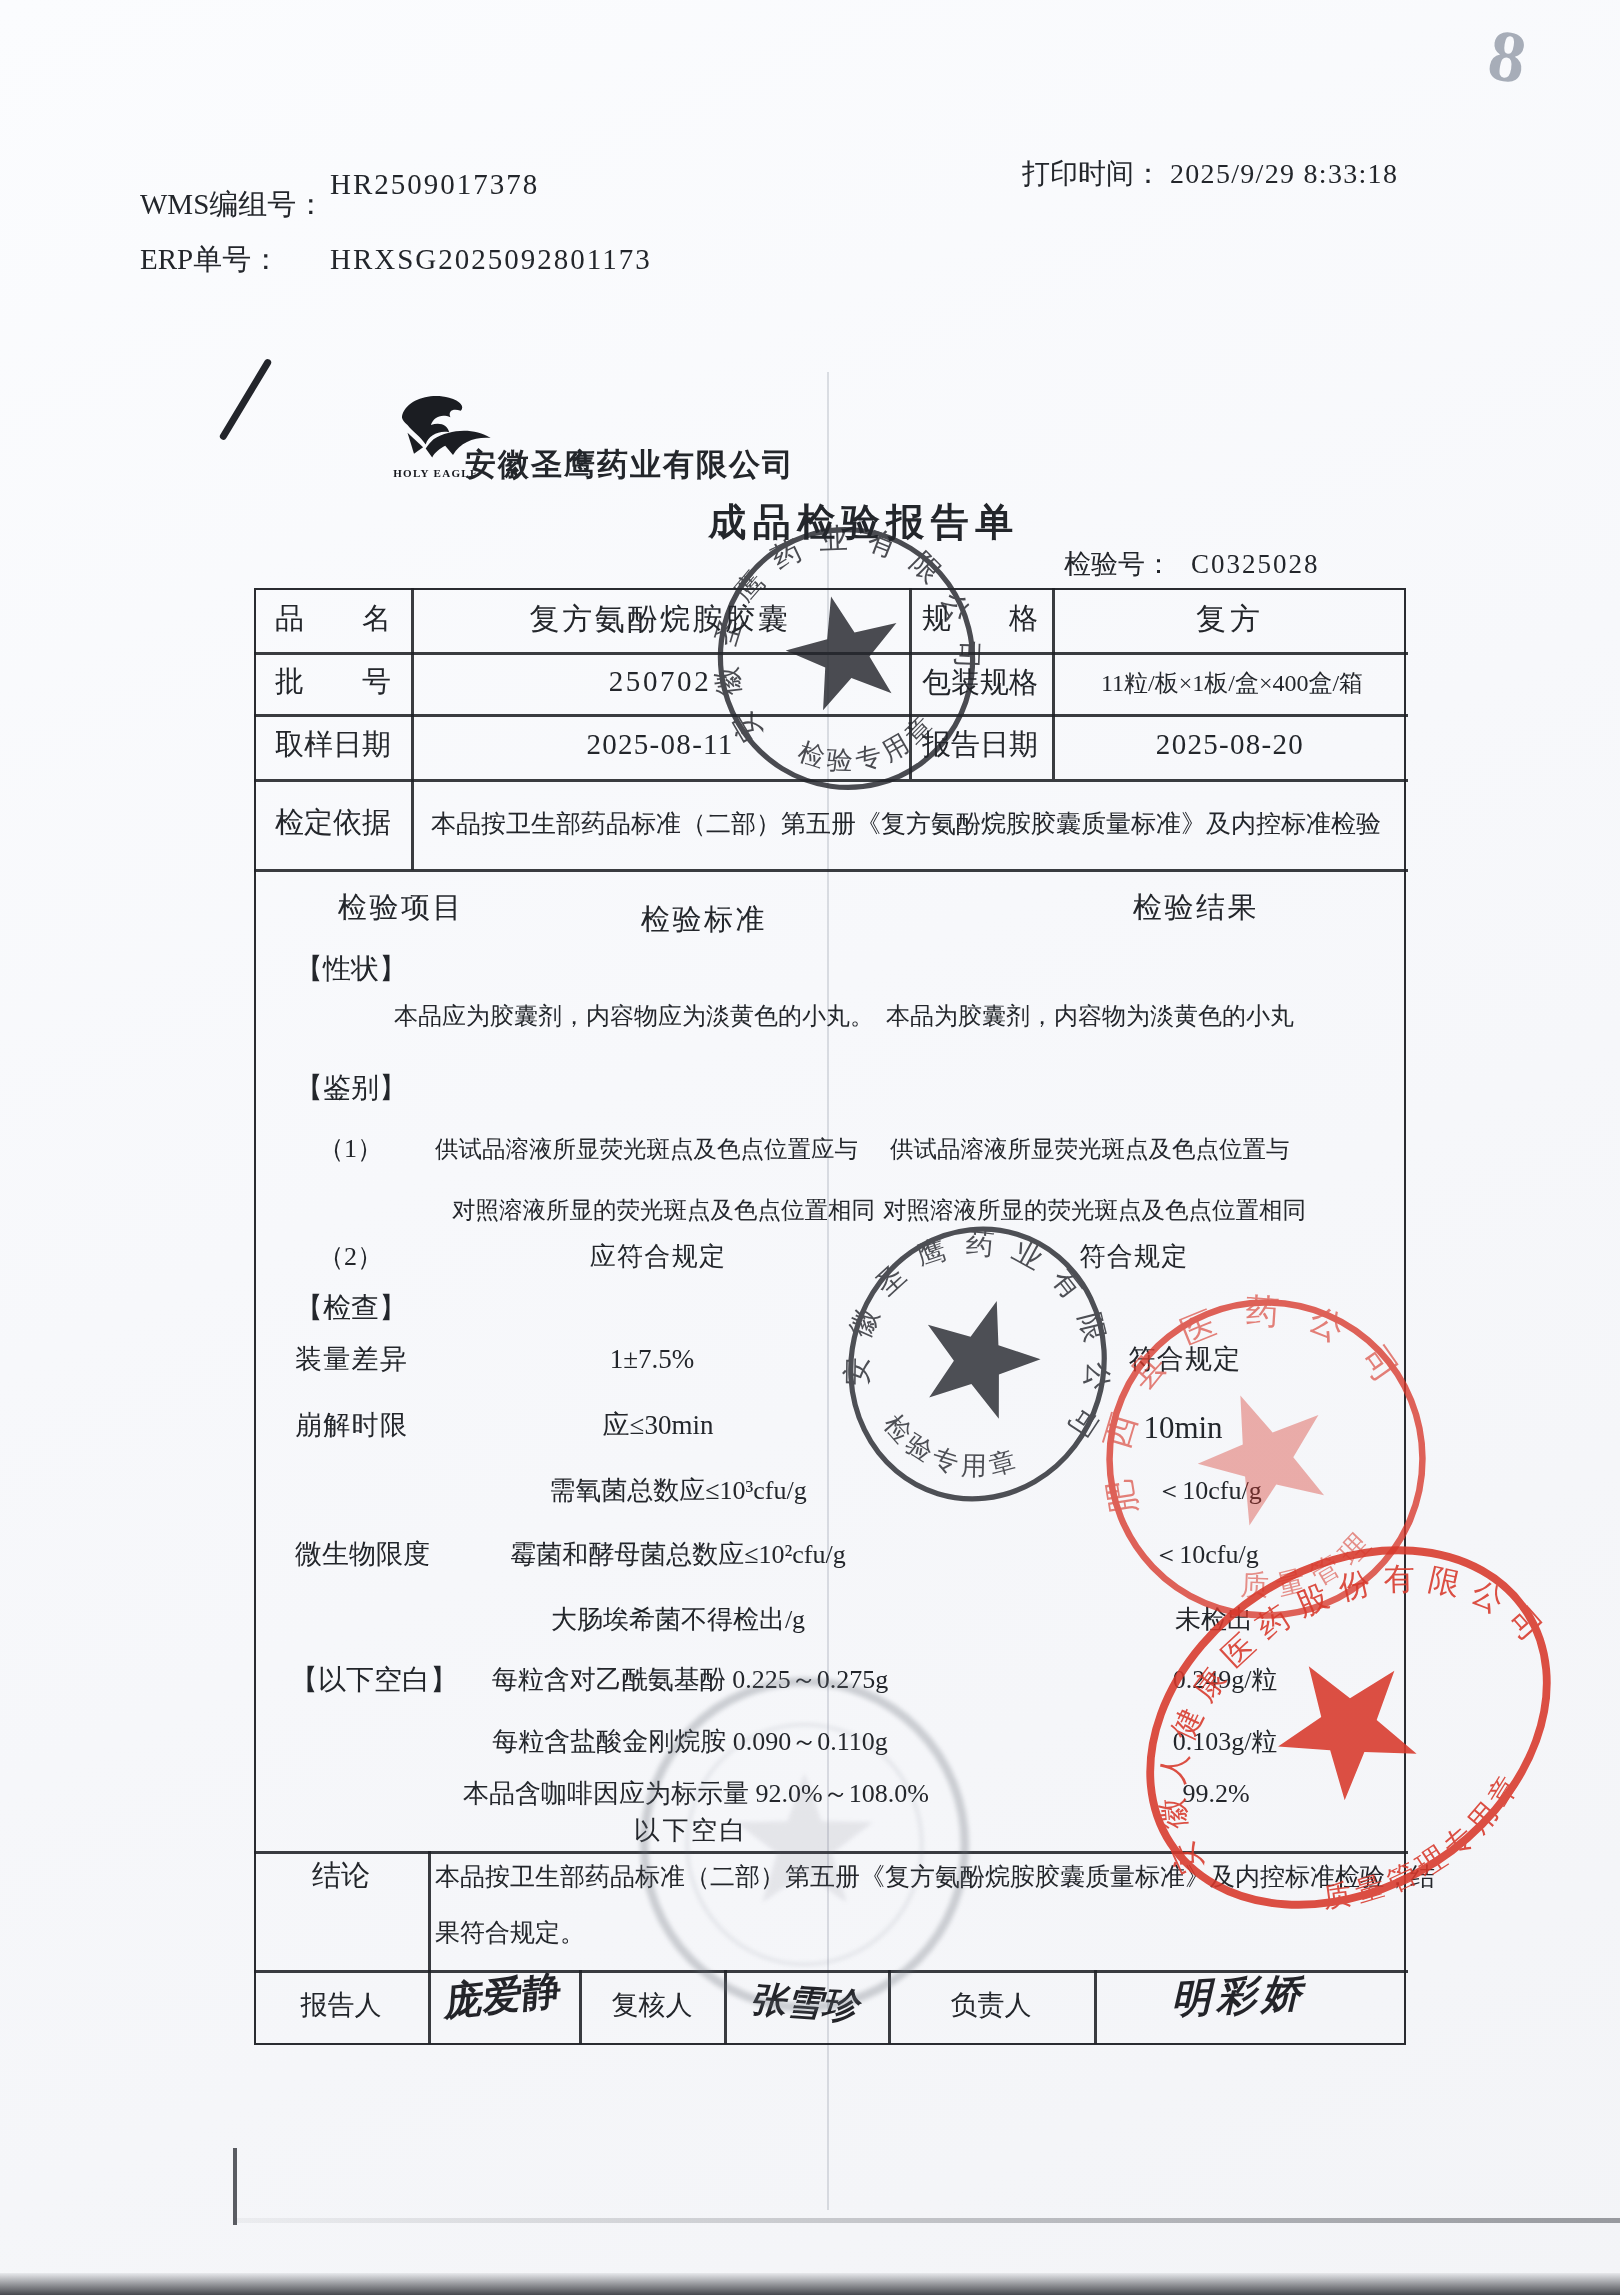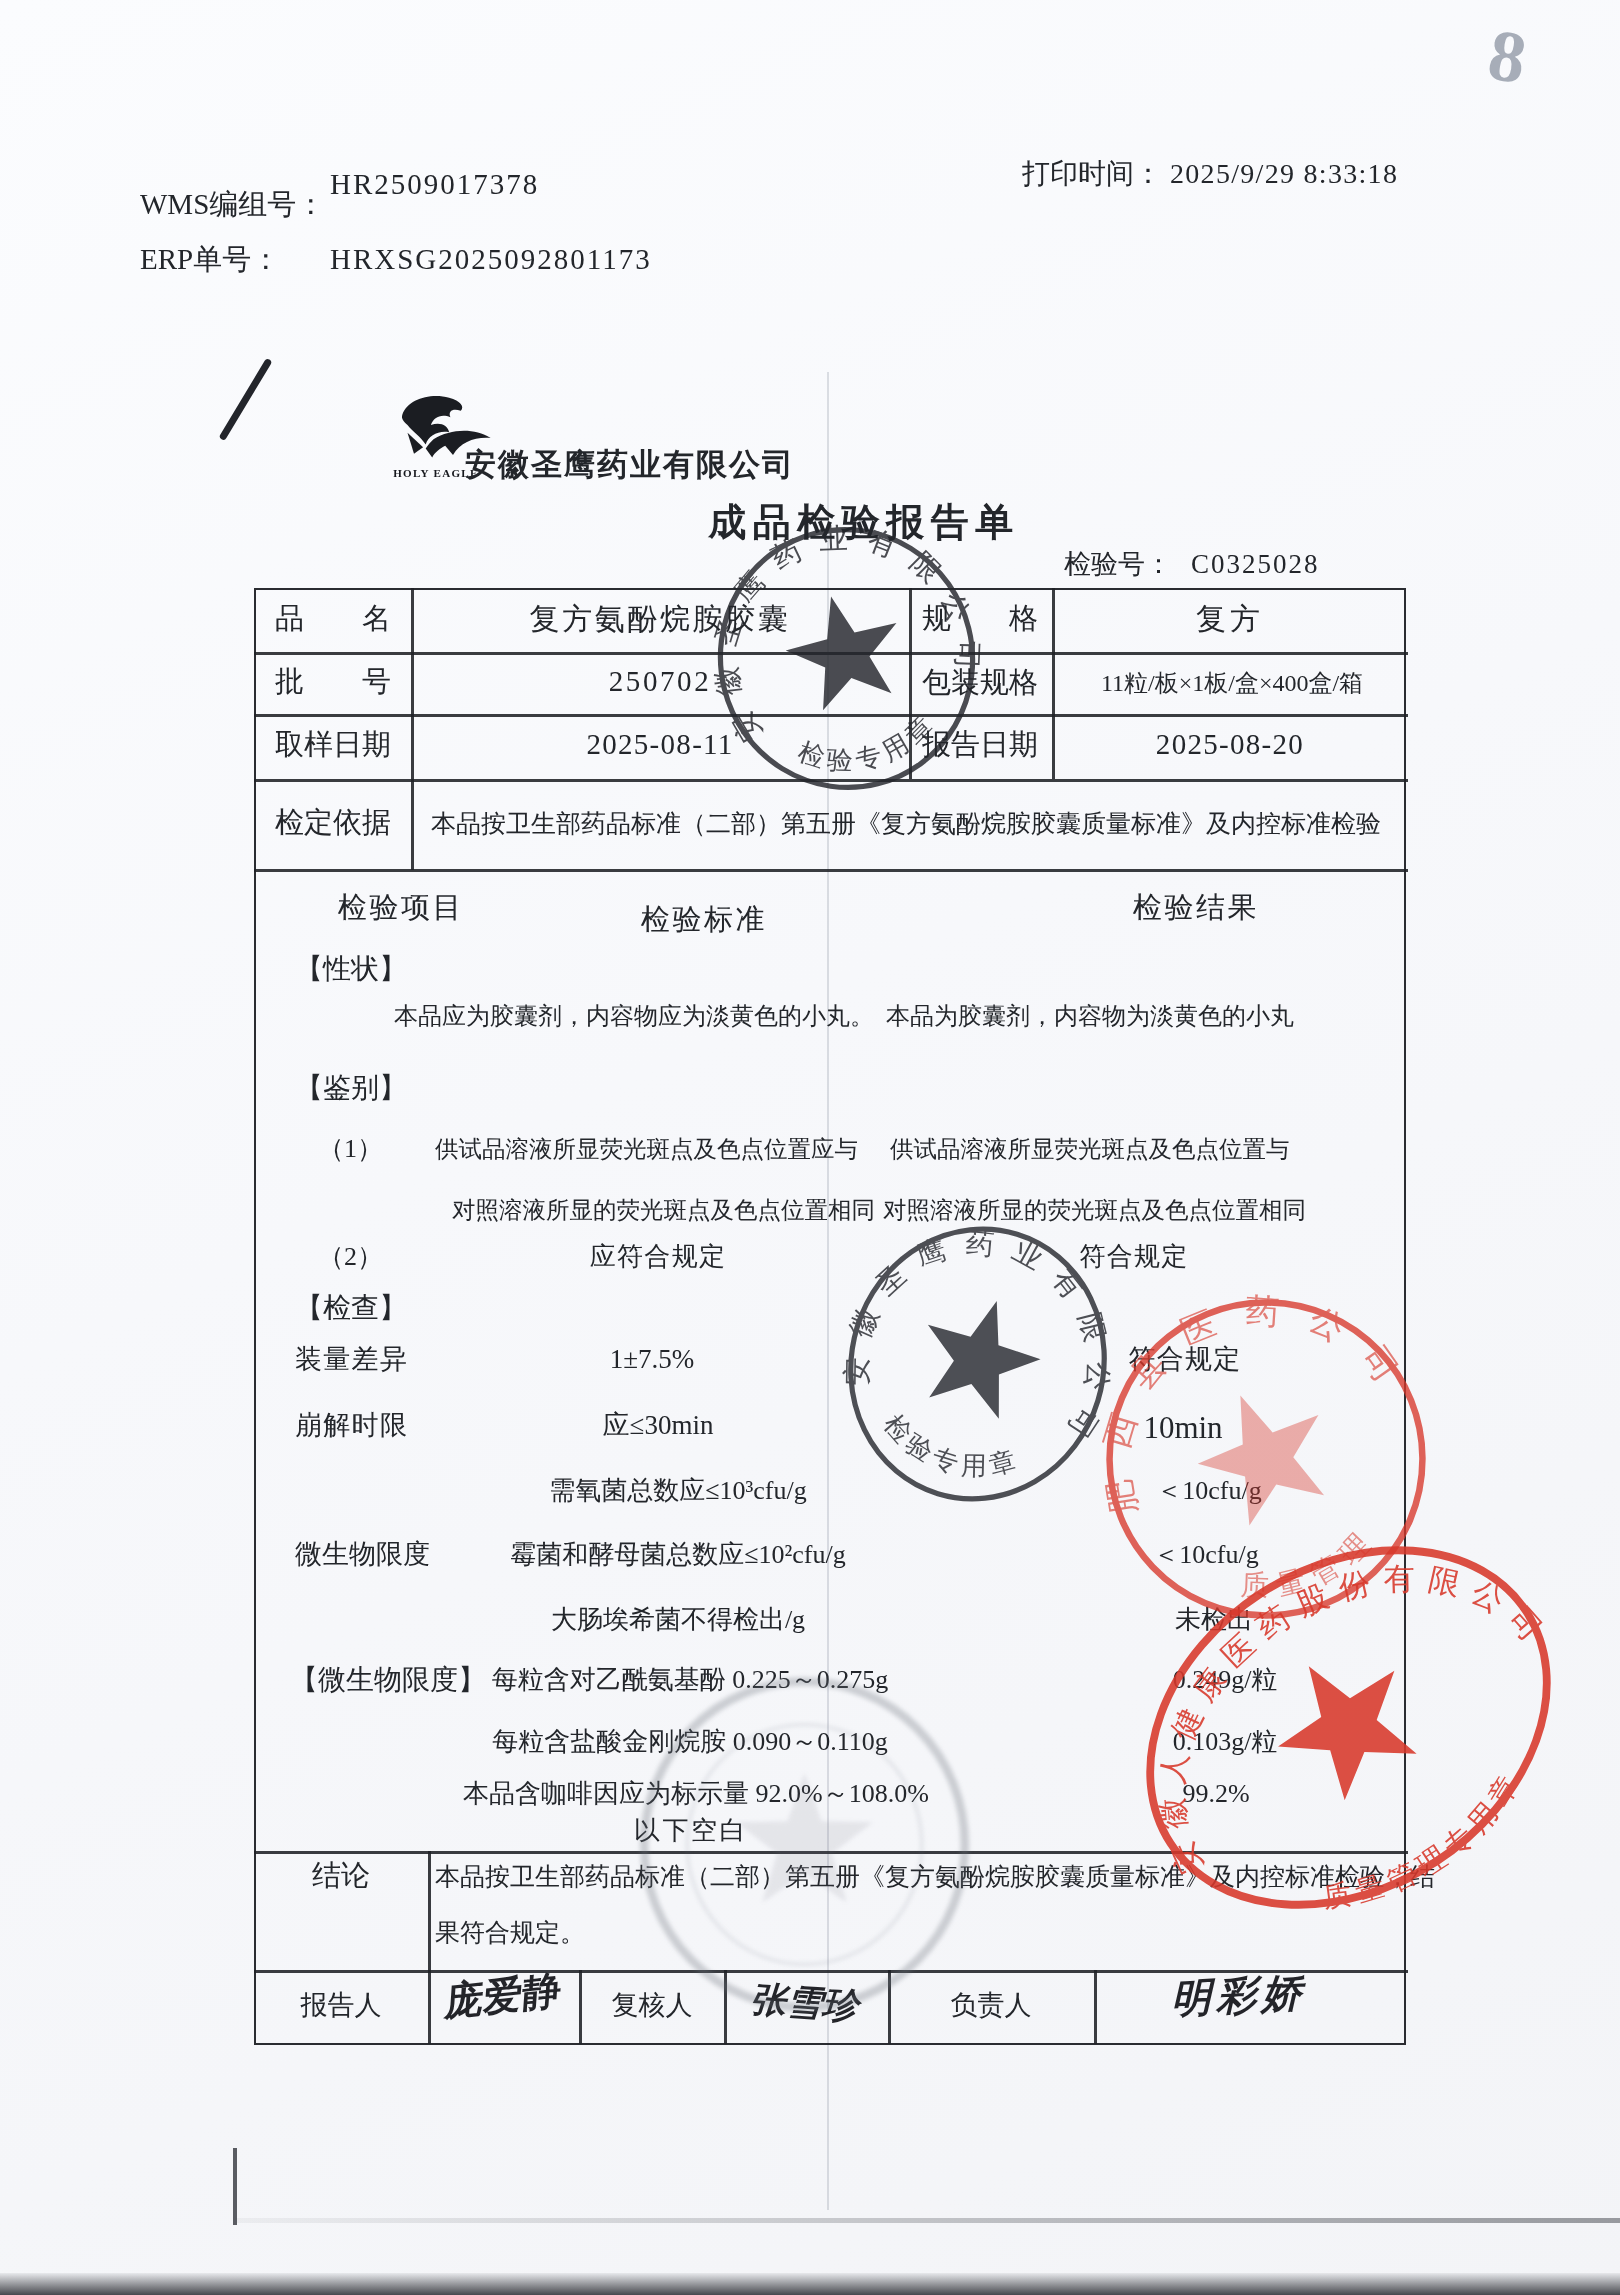--- a/index.html
+++ b/index.html
@@ -123,21 +123,21 @@
   <span class="t cx" style="left:678px;top:1478px;font-size:26px;">需氧菌总数应≤10³cfu/g</span>
   <span class="t cx" style="left:1209px;top:1478px;font-size:26px;">＜10cfu/g</span>
 
   <span class="t" style="left:295px;top:1541px;font-size:27px;">微生物限度</span>
   <span class="t cx" style="left:678px;top:1542px;font-size:26px;">霉菌和酵母菌总数应≤10²cfu/g</span>
   <span class="t cx" style="left:1206px;top:1542px;font-size:26px;">＜10cfu/g</span>
 
   <span class="t cx" style="left:678px;top:1607px;font-size:26px;">大肠埃希菌不得检出/g</span>
   <span class="t cx" style="left:1214px;top:1607px;font-size:26px;">未检出</span>
 
-  <span class="t" style="left:290px;top:1666px;font-size:28px;">【微生物限度】</span>
+  <span class="t" style="left:290px;top:1666px;font-size:28px;">【以下空白】</span>
   <span class="t cx" style="left:690px;top:1667px;font-size:26px;">每粒含对乙酰氨基酚 0.225～0.275g</span>
   <span class="t cx" style="left:1225px;top:1667px;font-size:26px;">0.249g/粒</span>
 
   <span class="t cx" style="left:690px;top:1729px;font-size:26px;">每粒含盐酸金刚烷胺 0.090～0.110g</span>
   <span class="t cx" style="left:1225px;top:1729px;font-size:26px;">0.103g/粒</span>
 
   <span class="t cx" style="left:696px;top:1781px;font-size:26px;">本品含咖啡因应为标示量 92.0%～108.0%</span>
   <span class="t cx" style="left:1216px;top:1781px;font-size:26px;">99.2%</span>
 
   <span class="t cx" style="left:691px;top:1818px;font-size:26px;letter-spacing:2.6px;">以下空白</span>

